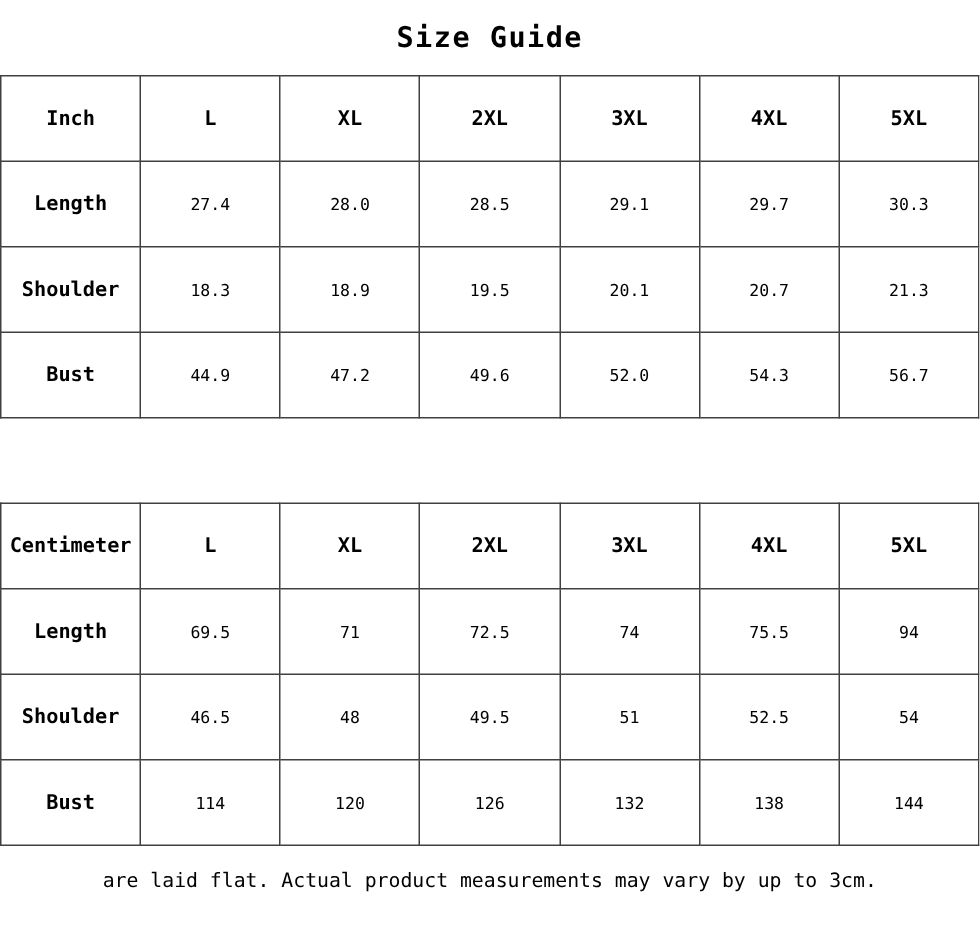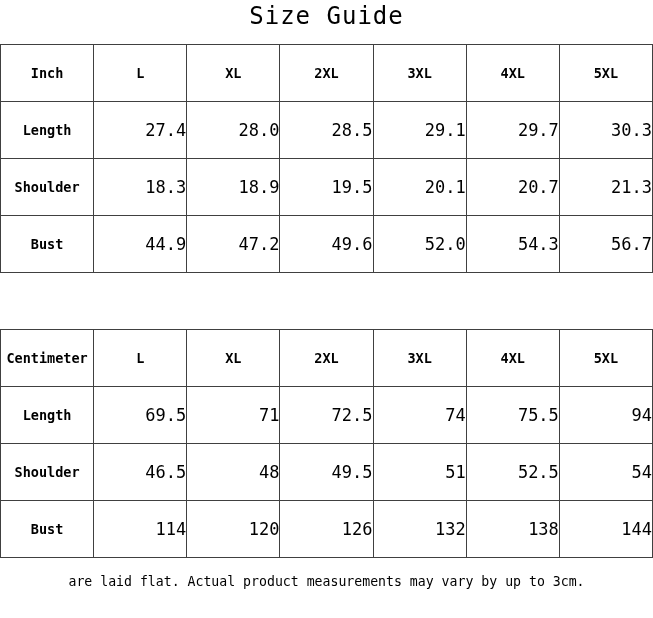--- a/index.html
+++ b/index.html
@@ -15,44 +15,43 @@
     overflow: hidden;
   }
   .page {
     width: 653px;
     height: 618px;
     position: relative;
     box-sizing: border-box;
   }
   .title {
     text-align: center;
-    font-size: 24px;
+    font-size: 19px;
     letter-spacing: 1px;
-    padding-top: 2px;
+    padding-top: 14px;
     padding-bottom: 14px;
-    font-weight: 400;
+    font-weight: 700;
   }
   table.size-table {
     border-collapse: collapse;
     width: 653px;
     table-layout: fixed;
   }
   table.size-table td {
     border: 1px solid #404040;
     height: 56px;
     text-align: center;
     vertical-align: middle;
     font-size: 13.5px;
     font-weight: 700;
     padding: 0;
   }
   table.size-table td.val {
     font-weight: 400;
-    font-size: 17px;
-    text-align: right;
+    font-size: 11px;
   }
   table.size-table td.unit {
     font-weight: 700;
     font-size: 13.5px;
   }
   table.size-table td.rowlabel {
     font-weight: 700;
     font-size: 13.5px;
     margin-top: 44px;
   }

